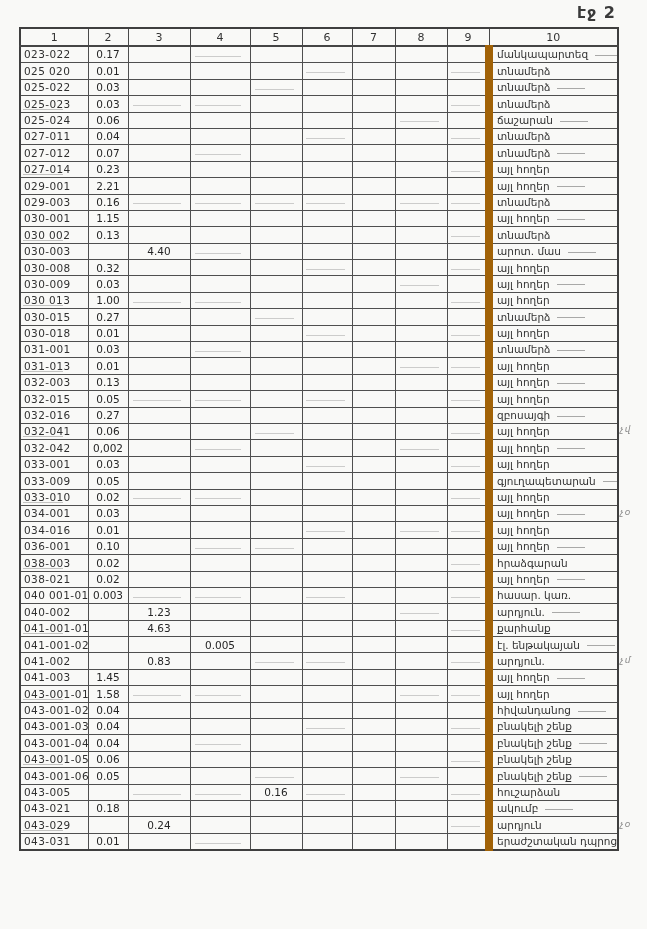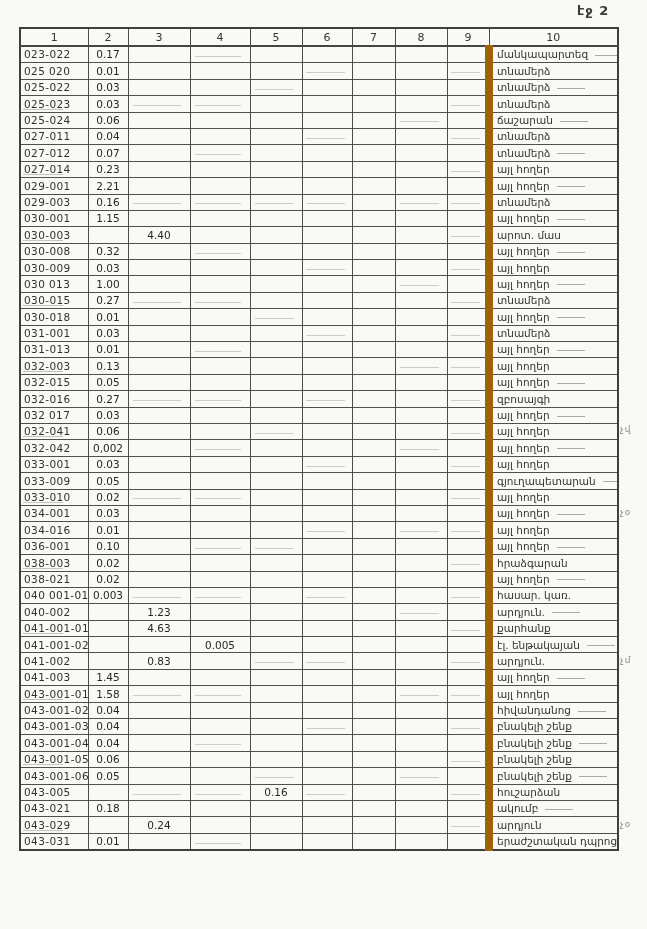--- a/index.html
+++ b/index.html
@@ -5,21 +5,21 @@
   html,body{margin:0;padding:0;}
   body{
     width:647px;height:929px;position:relative;
     background:#f9f9f7;
     font-family:"DejaVu Sans", sans-serif;
     color:#2e2e2e;
     overflow:hidden;
   }
   .page-label{
     position:absolute;top:3px;left:577px;
-    font-size:13px;font-weight:bold;color:#3a3a3a;
+    font-size:16px;font-weight:bold;color:#3a3a3a;
     letter-spacing:1px;
   }
   table.parcels{
     position:absolute;left:19px;top:27px;
     width:598px;table-layout:fixed;
     border-collapse:collapse;
     border:2px solid #3f3f3f;
     background:transparent;
   }
   col.w1{width:68px}col.w2{width:40px}col.w3{width:62px}col.w4{width:60px}
@@ -55,21 +55,21 @@
     border-top:1px solid rgba(70,70,70,.45);
     margin-left:7px;vertical-align:middle;
   }
   tbody tr:nth-child(4n) td.c-code::after{
     content:"";position:absolute;bottom:2px;left:2px;width:60%;height:0;
     border-top:1px solid rgba(70,70,70,.3);
   }
   .margin-mark{
     position:absolute;left:620px;
     font-size:9px;color:#8a8a8a;
-    letter-spacing:1px;
+    font-style:italic;letter-spacing:1px;
   }
 </style>
 </head>
 <body>
 
 <div class="page-label">էջ 2</div>
 
 <table class="parcels">
   <colgroup>
     <col class="w1">
@@ -224,20 +224,32 @@
         <td class="c-val c-empty"></td>
         <td class="c-val c-empty"></td>
         <td class="c-val c-empty"></td>
         <td class="c-val c-empty"></td>
         <td class="c-val c-empty"></td>
         <td class="c-val c-empty"></td>
         <td class="c-val c-empty"></td>
         <td class="c-use">այլ հողեր</td>
       </tr>
       <tr>
+        <td class="c-code">030 002</td>
+        <td class="c-val">0.13</td>
+        <td class="c-val c-empty"></td>
+        <td class="c-val c-empty"></td>
+        <td class="c-val c-empty"></td>
+        <td class="c-val c-empty"></td>
+        <td class="c-val c-empty"></td>
+        <td class="c-val c-empty"></td>
+        <td class="c-val c-empty"></td>
+        <td class="c-use">տնամերձ</td>
+      </tr>
+      <tr>
         <td class="c-code">030-003</td>
         <td class="c-val c-empty"></td>
         <td class="c-val">4.40</td>
         <td class="c-val c-empty"></td>
         <td class="c-val c-empty"></td>
         <td class="c-val c-empty"></td>
         <td class="c-val c-empty"></td>
         <td class="c-val c-empty"></td>
         <td class="c-val c-empty"></td>
         <td class="c-use">արոտ. մաս</td>
@@ -354,32 +366,20 @@
         <td class="c-code">032-016</td>
         <td class="c-val">0.27</td>
         <td class="c-val c-empty"></td>
         <td class="c-val c-empty"></td>
         <td class="c-val c-empty"></td>
         <td class="c-val c-empty"></td>
         <td class="c-val c-empty"></td>
         <td class="c-val c-empty"></td>
         <td class="c-val c-empty"></td>
         <td class="c-use">զբոսայգի</td>
-      </tr>
-      <tr>
-        <td class="c-code">032 017</td>
-        <td class="c-val">0.03</td>
-        <td class="c-val c-empty"></td>
-        <td class="c-val c-empty"></td>
-        <td class="c-val c-empty"></td>
-        <td class="c-val c-empty"></td>
-        <td class="c-val c-empty"></td>
-        <td class="c-val c-empty"></td>
-        <td class="c-val c-empty"></td>
-        <td class="c-use">այլ հողեր</td>
       </tr>
       <tr>
         <td class="c-code">032-041</td>
         <td class="c-val">0.06</td>
         <td class="c-val c-empty"></td>
         <td class="c-val c-empty"></td>
         <td class="c-val c-empty"></td>
         <td class="c-val c-empty"></td>
         <td class="c-val c-empty"></td>
         <td class="c-val c-empty"></td>

